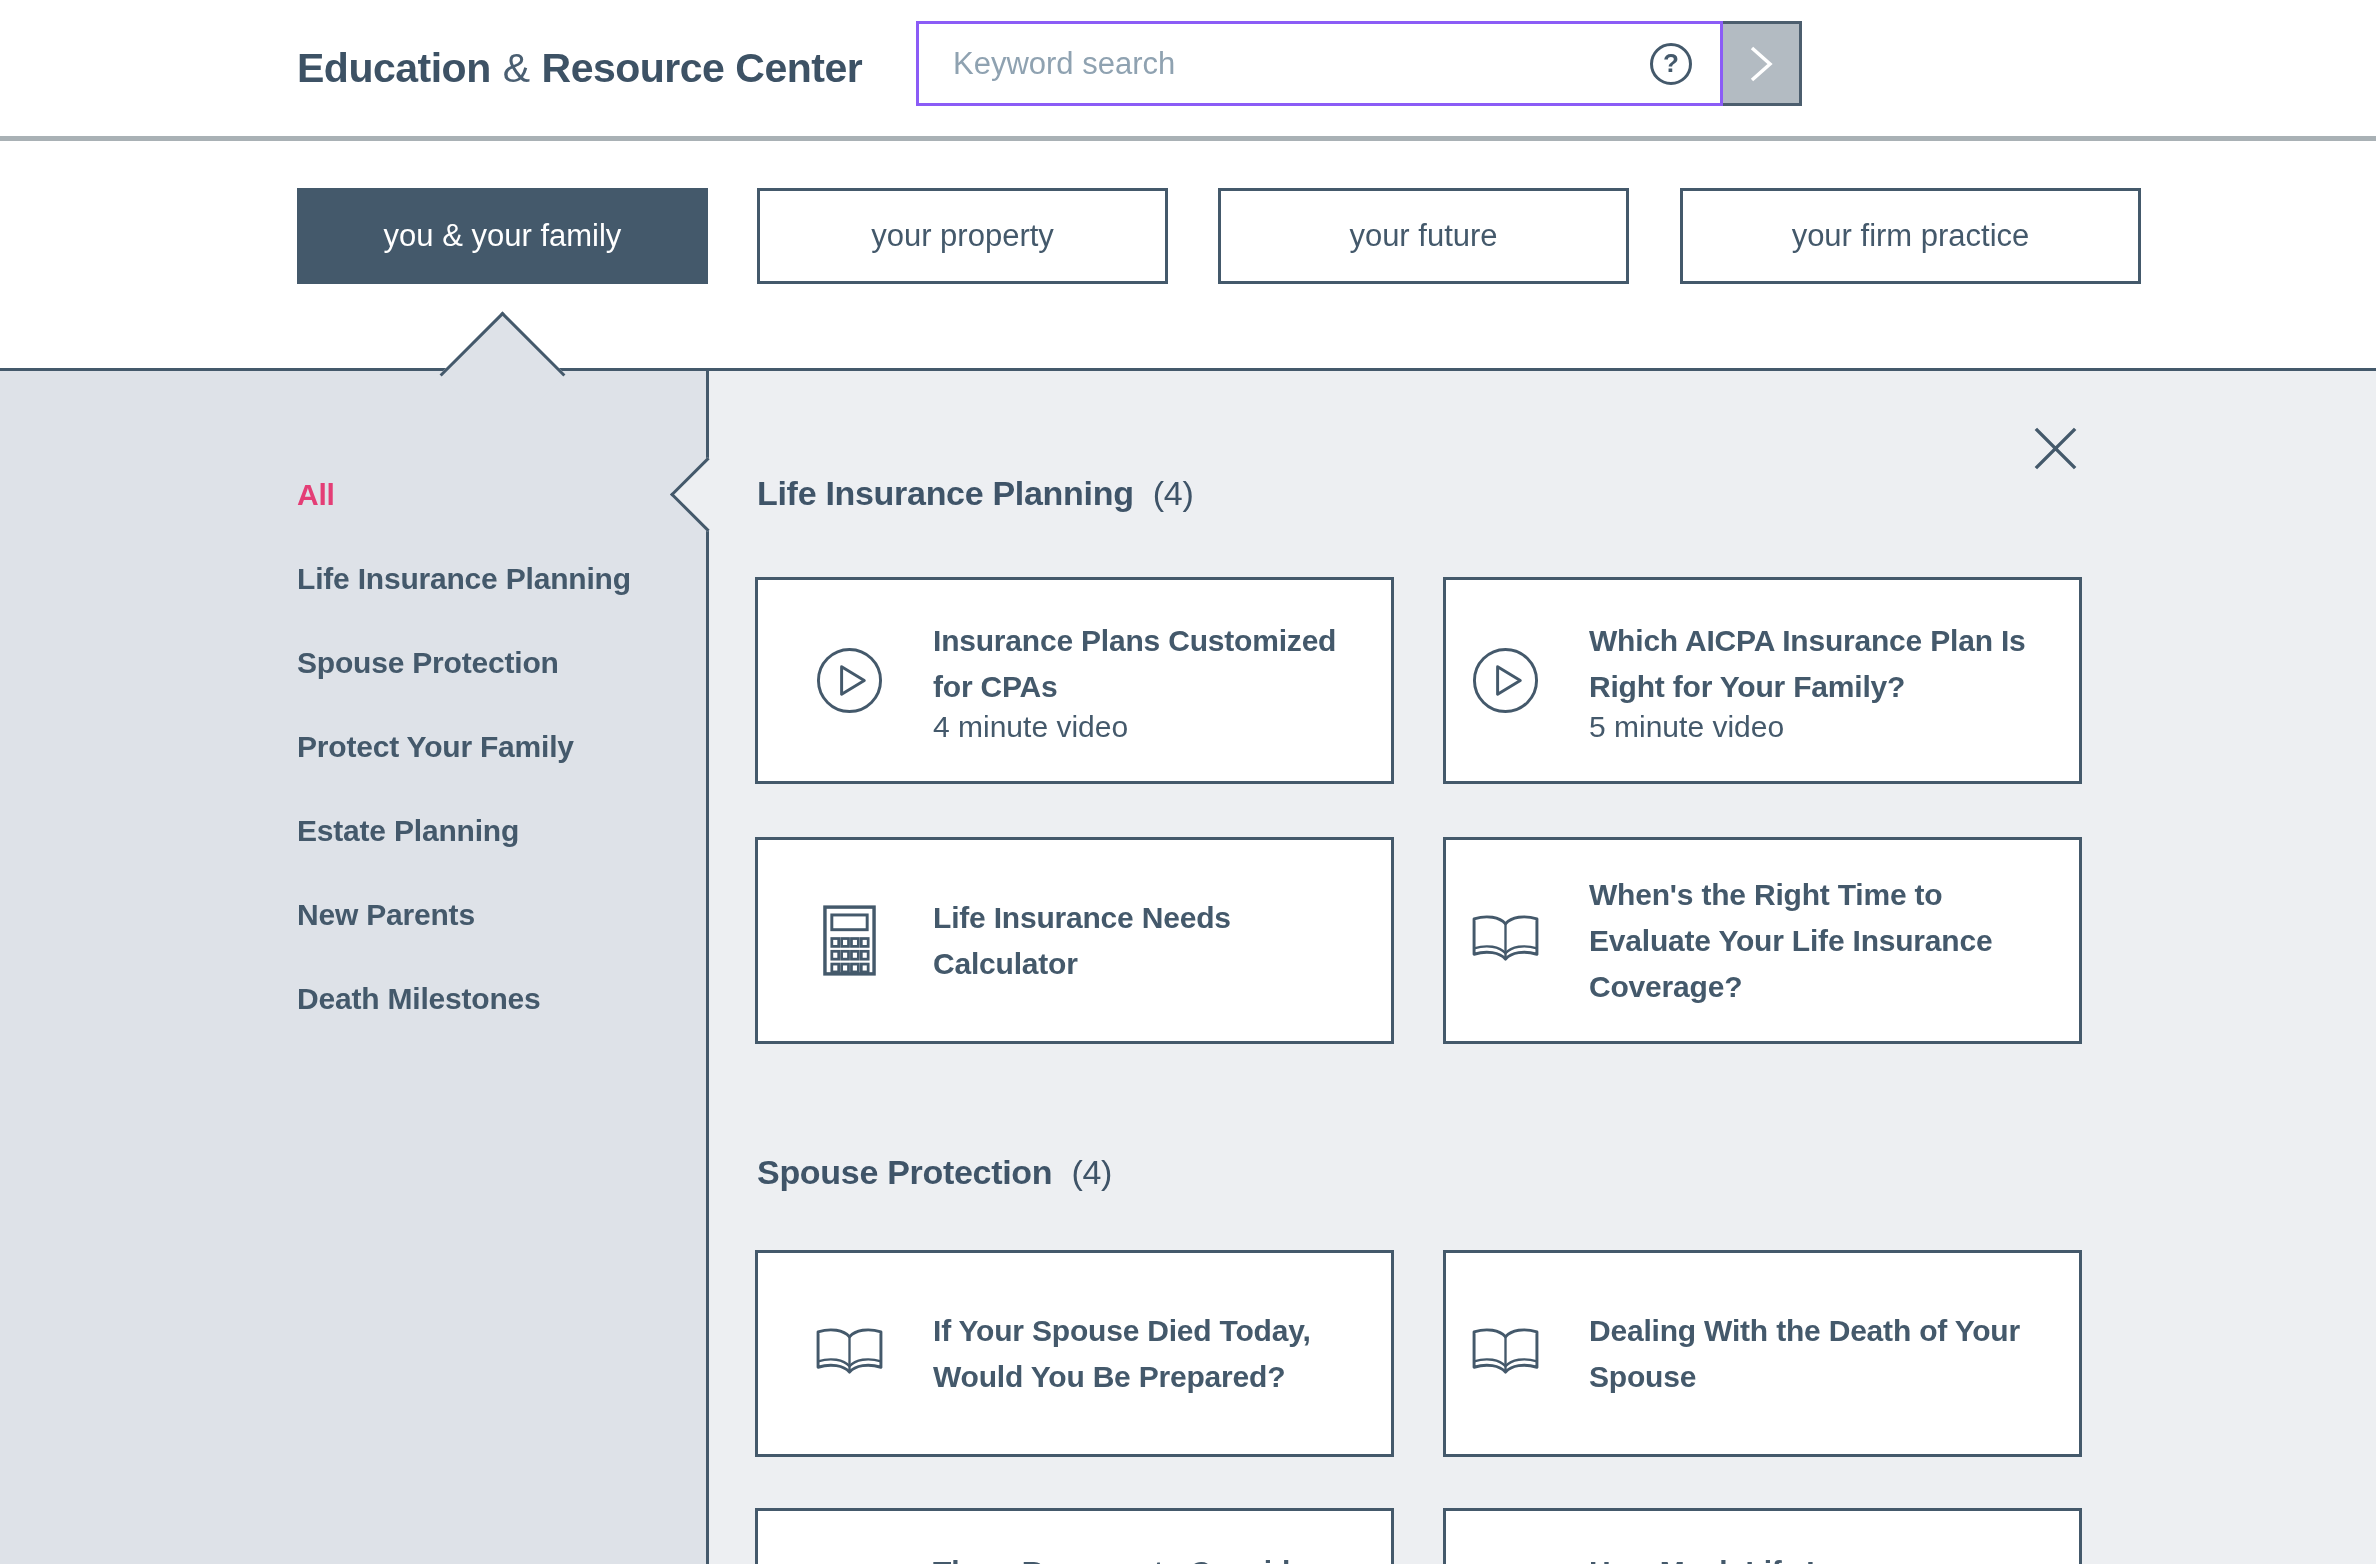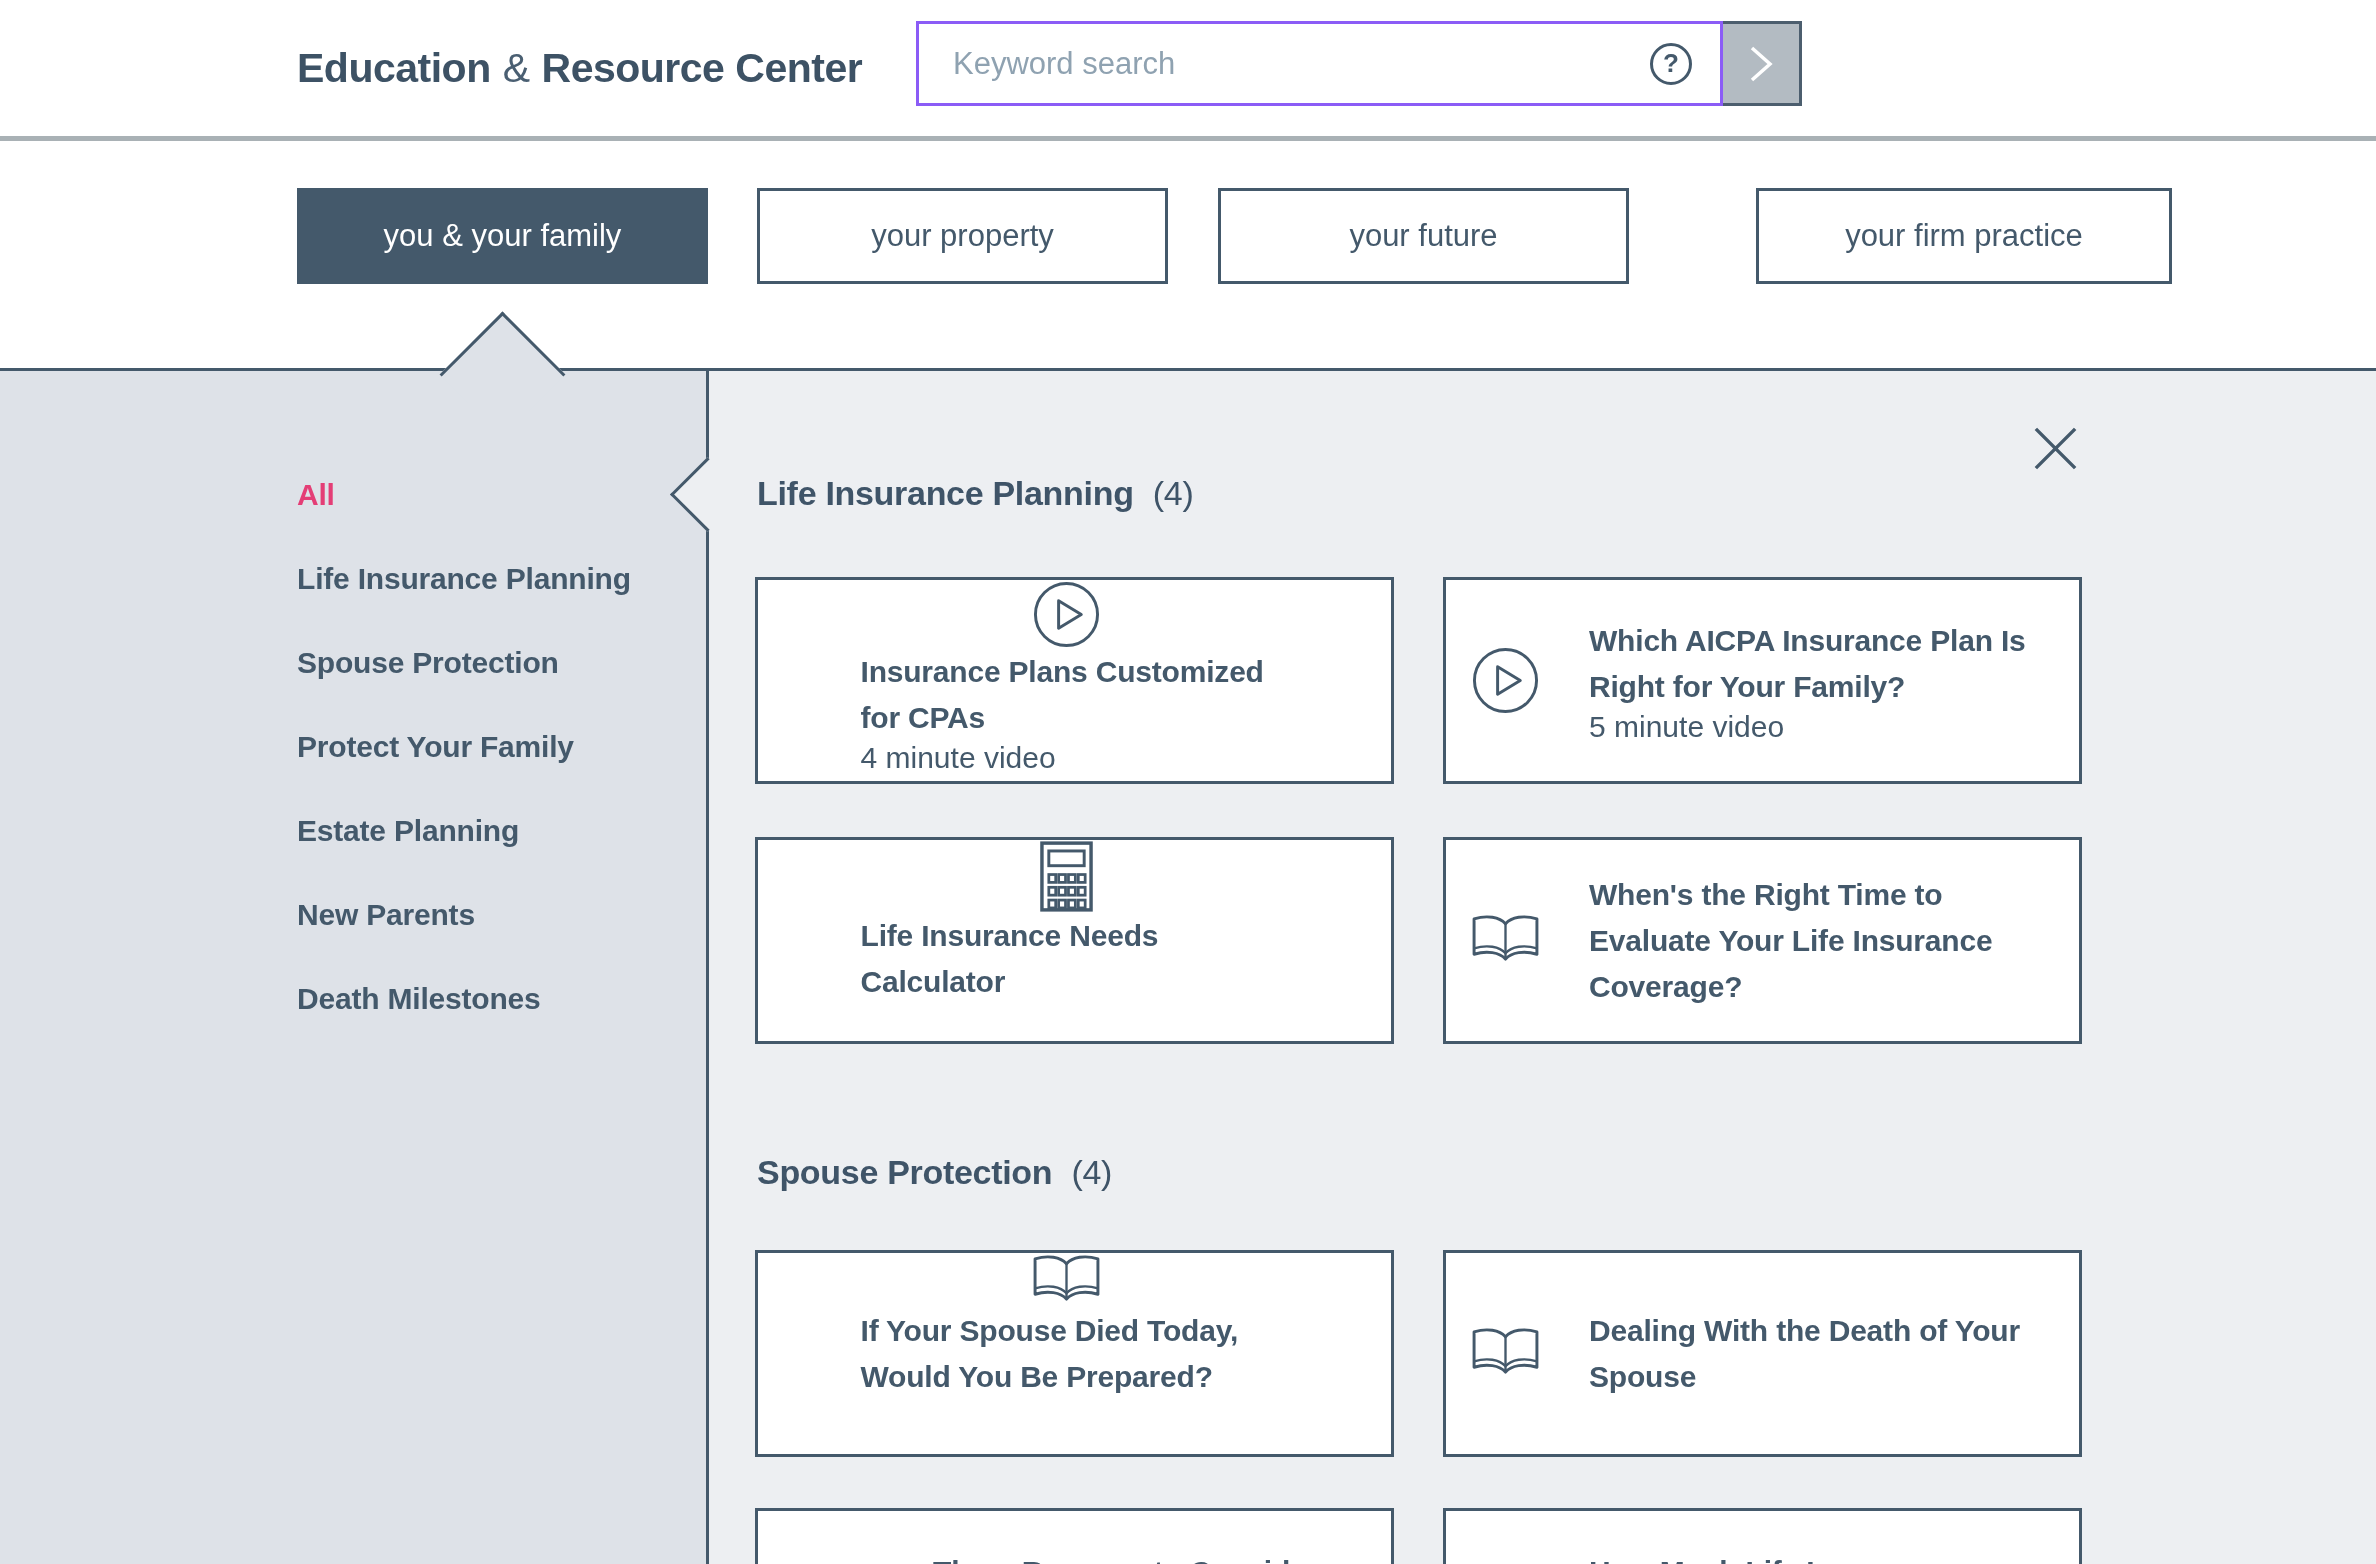--- a/index.html
+++ b/index.html
@@ -28,21 +28,21 @@
               box-sizing:border-box;display:flex;align-items:center;justify-content:center;cursor:pointer;}
 
   
   .tab{position:absolute;top:188px;height:96px;box-sizing:border-box;display:flex;
        align-items:center;justify-content:center;font-size:31px;cursor:pointer;}
   .tab.inactive{background:#fff;border:3px solid #44596b;color:#44596b;}
   .tab.active{background:#44596b;color:#ffffff;}
   .tab1{left:297px;width:411px;}
   .tab2{left:757px;width:411px;}
   .tab3{left:1218px;width:411px;}
-  .tab4{left:1756px;width:416px;}
+  .tab4{left:1680px;width:461px;}
 
   
   .panel{position:absolute;left:0;top:368px;width:2376px;height:1196px;
          border-top:3px solid #44596b;box-sizing:content-box;background:#edeff2;}
   .sidebar{position:absolute;left:0;top:0;bottom:0;width:709px;background:#dee2e8;
            border-right:3px solid #44596b;box-sizing:border-box;}
   .caret-up{position:absolute;left:458px;top:-41px;width:89px;height:89px;background:#dee2e8;
             border-left:3px solid #44596b;border-top:3px solid #44596b;transform:rotate(45deg);
             box-sizing:border-box;z-index:3;}
   .caret-left{position:absolute;left:681px;top:97px;width:53px;height:53px;background:#edeff2;
@@ -61,21 +61,21 @@
   .sec1-title{left:757px;top:103px;}
   .sec2-title{left:757px;top:782px;}
 
   .card{position:absolute;width:639px;height:207px;background:#ffffff;border:3px solid #44596b;
         box-sizing:border-box;display:flex;align-items:center;padding:0 24px 0 42px;cursor:pointer;}
   .card .icon-col{flex:none;width:99px;display:flex;justify-content:center;margin-right:34px;}
   .card .txt{max-width:446px;}
   .card .title{font-size:30px;font-weight:bold;line-height:46px;color:#44596b;letter-spacing:-0.2px;}
   .card .sub{font-size:30px;font-weight:400;line-height:34px;color:#44596b;}
   .r1{top:206px;} .r2{top:466px;} .r3{top:879px;} .r4{top:1137px;height:257px;}
-  .c1{left:755px;flex-direction:column;} .c2{left:1443px;padding-left:10px;}
+  .c1{left:755px;} .c2{left:1443px;padding-left:10px;}
   .card.cut{align-items:flex-start;padding-top:38px;}
   .card.cut .txt{margin-left:133px;}
 
   svg.stroke-ic{stroke:#44596b;fill:none;}
 </style>
 </head>
 <body>
 
 <div id="app">
 

